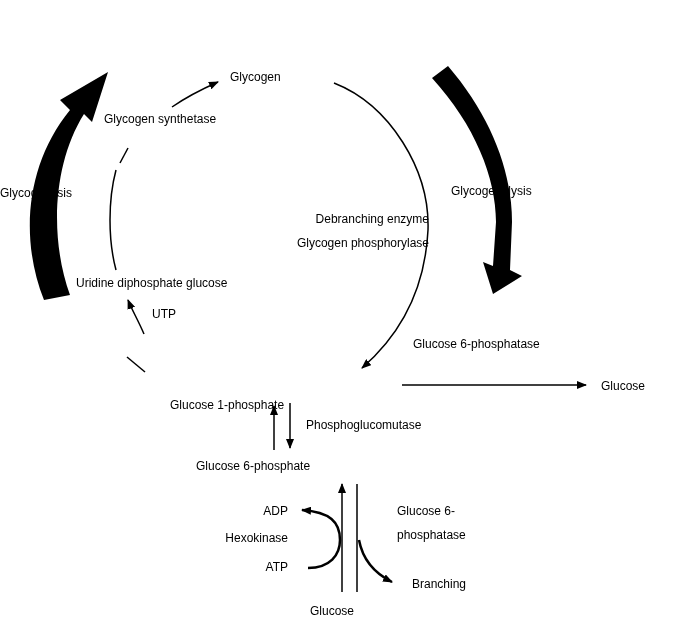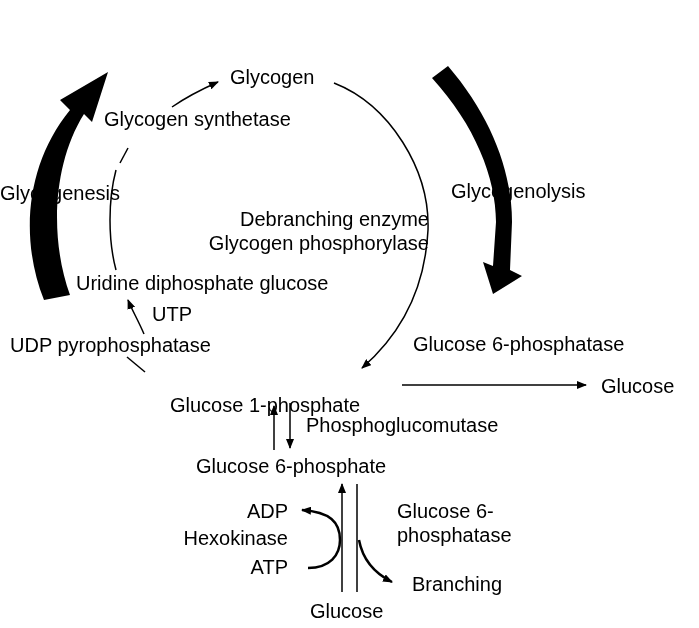--- a/index.html
+++ b/index.html
@@ -1,18 +1,18 @@
 <!DOCTYPE html>
 <html><head>
   <meta charset="utf-8">
   <style>
     html, body { margin:0; padding:0; background:#ffffff; }
     #canvas { position:relative; width:699px; height:628px; overflow:hidden; background:#ffffff; }
     svg { position:absolute; left:0; top:0; }
-    .lbl { position:absolute; font-family:"Liberation Sans", sans-serif; font-size:20px; color:#000; white-space:nowrap; line-height:22px; }
+    .lbl { position:absolute; font-family:"Liberation Sans", sans-serif; font-size:12px; color:#000; white-space:nowrap; line-height:22px; }
     .r { text-align:right; }
   </style>
 </head>
 <body>
 
 <div id="canvas">
   <svg width="699" height="628" viewBox="0 0 699 628">
     <defs>
       <marker id="ah" markerWidth="10" markerHeight="8" refX="9" refY="4" orient="auto" markerUnits="userSpaceOnUse">
         <path d="M0,0 L10,4 L0,8 z" fill="#000"></path>
@@ -45,21 +45,20 @@
   </svg>
 
   <div class="lbl" style="left:230px;top:66px;">Glycogen</div>
   <div class="lbl" style="left:104px;top:108px;">Glycogen synthetase</div>
   <div class="lbl" style="left:0px;top:182px;">Glycogenesis</div>
   <div class="lbl" style="left:451px;top:180px;">Glycogenolysis</div>
   <div class="lbl r" style="left:200px;top:208px;width:229px;">Debranching enzyme</div>
   <div class="lbl" style="left:76px;top:272px;">Uridine diphosphate glucose</div>
   <div class="lbl r" style="left:180px;top:232px;width:249px;">Glycogen phosphorylase</div>
   <div class="lbl" style="left:152px;top:303px;">UTP</div>
-  <div class="lbl" style="left:10px;top:334px;">UDP pyrophosphatase</div>
   <div class="lbl" style="left:413px;top:333px;">Glucose 6-phosphatase</div>
   <div class="lbl" style="left:170px;top:375px;margin-top:19px;">Glucose 1-phosphate</div>
   <div class="lbl" style="left:601px;top:375px;">Glucose</div>
   <div class="lbl" style="left:306px;top:414px;">Phosphoglucomutase</div>
   <div class="lbl" style="left:196px;top:455px;">Glucose 6-phosphate</div>
   <div class="lbl r" style="left:200px;top:500px;width:88px;">ADP</div>
   <div class="lbl" style="left:397px;top:500px;">Glucose 6-</div>
   <div class="lbl r" style="left:160px;top:527px;width:128px;text-align:right;">Hexokinase</div>
   <div class="lbl" style="left:397px;top:524px;">phosphatase</div>
   <div class="lbl r" style="left:200px;top:556px;width:88px;">ATP</div>

